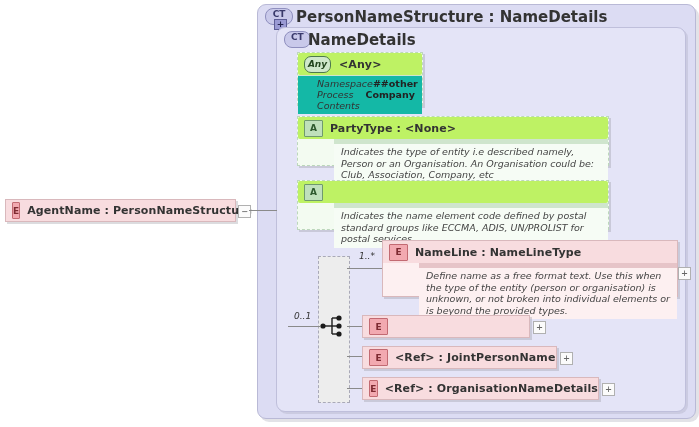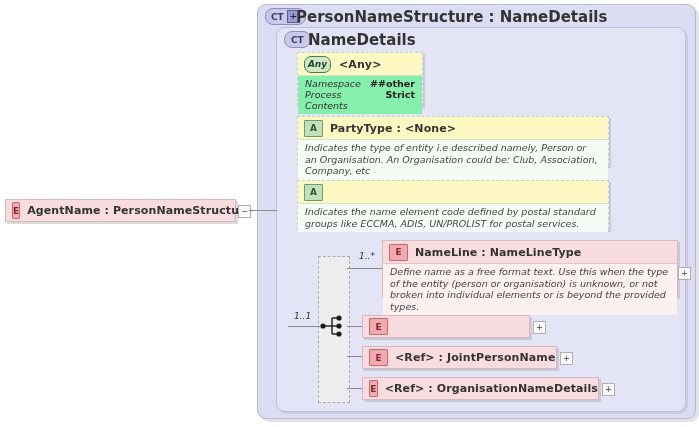--- a/index.html
+++ b/index.html
@@ -6,70 +6,70 @@
   body{width:699px;height:427px;position:relative;overflow:hidden;
        font-family:"DejaVu Sans","Liberation Sans",sans-serif;
        -webkit-font-smoothing:none;}
 
   
   .node{position:absolute;box-sizing:border-box;border:1px solid #c9c9cf;
         box-shadow:2px 2px 0 rgba(140,140,150,.30);}
   .node .hdr{display:flex;align-items:center;height:22px;padding-left:6px;}
   .node .ttl{font-size:11px;font-weight:bold;color:#333;white-space:nowrap;letter-spacing:.1px;}
   .node .doc{font-size:9.5px;font-style:italic;color:#444;line-height:11.5px;
-             padding:2px 7px 3px 7px;border-top:1px solid #14532d;}
+             padding:2px 7px 3px 7px;border-top:5px solid #14532d;margin-left:36px;}
 
   
   .el{background:#fdf0f1;border-color:#d9b8bc;}
   .el .hdr{background:#f8dcdf;}
   .el .doc{background:#fdf0f1;border-top-color:#e6c4c8;}
   .badge-e{width:17px;height:15px;border:1px solid #c26a72;background:#f2a9b0;
            color:#7d2a31;font-size:9px;font-weight:bold;display:flex;
            align-items:center;justify-content:center;margin-right:7px;border-radius:1px;}
 
   
   .at{background:#f3fbf1;border-color:#bcd7bb;border-style:dashed;}
-  .at .hdr{background:#fef9c3;border-radius:2px;}
+  .at .hdr{background:#bef264;border-radius:2px;}
   .at .doc{background:#f6fcf5;border-top-color:#cfe5cd;}
   .badge-a{width:17px;height:15px;border:1px solid #6f9a6d;background:#bfe0bb;
            color:#2f5a2e;font-size:9px;font-weight:bold;display:flex;
            align-items:center;justify-content:center;margin-right:7px;border-radius:1px;}
   .badge-any{width:25px;height:15px;border:1px solid #4e7a4c;background:#cfe8cb;
            color:#24471f;font-size:9px;font-weight:bold;display:flex;
            align-items:center;justify-content:center;margin-right:8px;
            border-radius:7px;font-style:italic;}
 
   
   .ct-outer{position:absolute;background:#dcdcf3;border:1px solid #b9b9d6;
             border-radius:9px;box-shadow:3px 3px 0 rgba(150,150,170,.28);}
   .ct-inner{position:absolute;background:#e4e4f7;border:1px solid #bfbfdb;
             border-radius:9px;box-shadow:2px 2px 0 rgba(150,150,170,.25);}
   .ct-badge{position:absolute;display:flex;align-items:center;height:15px;
             border:1px solid #8f8fbe;background:#c9c9ea;border-radius:8px;
-            padding:0 5px;font-size:9px;font-weight:bold;color:#3a3a6b;}
+            padding:0 5px;font-size:9px;font-weight:bold;color:#3a3a6b;flex-direction:column;}
   .ct-badge .plus{width:11px;height:11px;margin-left:3px;border:1px solid #5d5d96;
             background:#9a9ad4;color:#22224e;font-size:9px;line-height:9px;
             display:flex;align-items:center;justify-content:center;font-weight:bold;}
   .ct-label{position:absolute;font-size:15px;font-weight:bold;color:#333;white-space:nowrap;}
 
   
   .choice-box{position:absolute;background:#ededed;border:1px dashed #a9a9b8;}
   .choice-sym{position:absolute;}
 
   
   .line{position:absolute;background:#8a8a8a;}
   .card{position:absolute;font-size:9px;font-style:italic;color:#333;white-space:nowrap;}
   .expander{position:absolute;width:11px;height:11px;border:1px solid #b0b0b0;
             background:#fbfbfb;color:#666;font-size:10px;line-height:9px;
             display:flex;align-items:center;justify-content:center;
             font-family:"DejaVu Sans Mono","Liberation Mono",monospace;}
   .kv{display:flex;font-size:9.5px;line-height:11px;padding:0 7px;}
   .kv .k{font-style:italic;color:#333;width:82px;}
   .kv .v{font-weight:bold;color:#222;}
-  .kvwrap{padding:2px 0 3px 0;border-top:1px solid #cfe5cd;background:#86efac;}
+  .kvwrap{padding:2px 0 3px 12px;border-top:1px solid #cfe5cd;background:#14b8a6;}
 </style>
 </head>
 <body>
 
 <div class="ct-outer" style="left:257px;top:4px;width:437px;height:413px;"></div>
 <div class="ct-badge" style="left:265px;top:8px;">
   <span>CT</span>
   <span class="plus">+</span>
 </div>
 <div class="ct-label" style="left:296px;top:8px;">PersonNameStructure : NameDetails</div>
@@ -94,21 +94,21 @@
     <span class="badge-any">Any</span>
     <span class="ttl">&lt;Any&gt;</span>
   </div>
   <div class="kvwrap">
     <div class="kv">
       <span class="k">Namespace</span>
       <span class="v">##other</span>
     </div>
     <div class="kv">
       <span class="k">Process Contents</span>
-      <span class="v">Strict</span>
+      <span class="v">Company</span>
     </div>
   </div>
 </div>
 
 <div class="node at" style="left:297px;top:116px;width:312px;height:50px;">
   <div class="hdr">
     <span class="badge-a">A</span>
     <span class="ttl">PartyType : &lt;None&gt;</span>
   </div>
   <div class="doc">Indicates the type of entity i.e described namely, Person or an Organisation. An Organisation could be: Club, Association, Company, etc</div>
@@ -126,21 +126,21 @@
   <circle cx="3" cy="13" r="2.6" fill="#1a1a1a"></circle>
   <line x1="5" y1="13" x2="12" y2="13" stroke="#1a1a1a" stroke-width="1.4"></line>
   <line x1="12" y1="5" x2="12" y2="21" stroke="#1a1a1a" stroke-width="1.4"></line>
   <line x1="12" y1="5" x2="17" y2="5" stroke="#1a1a1a" stroke-width="1.4"></line>
   <line x1="12" y1="13" x2="17" y2="13" stroke="#1a1a1a" stroke-width="1.4"></line>
   <line x1="12" y1="21" x2="17" y2="21" stroke="#1a1a1a" stroke-width="1.4"></line>
   <circle cx="19" cy="5" r="2.6" fill="#1a1a1a"></circle>
   <circle cx="19" cy="13" r="2.6" fill="#1a1a1a"></circle>
   <circle cx="19" cy="21" r="2.6" fill="#1a1a1a"></circle>
 </svg>
-<div class="card" style="left:294px;top:311px;">1..1</div>
+<div class="card" style="left:294px;top:311px;">0..1</div>
 
 <div class="line" style="left:288px;top:326px;width:32px;height:1px;"></div>
 
 <div class="line" style="left:347px;top:268px;width:35px;height:1px;"></div>
 <div class="line" style="left:347px;top:326px;width:15px;height:1px;"></div>
 <div class="line" style="left:347px;top:356px;width:15px;height:1px;"></div>
 <div class="line" style="left:347px;top:388px;width:15px;height:1px;"></div>
 
 <div class="card" style="left:359px;top:251px;">1..*</div>
 <div class="node el" style="left:382px;top:240px;width:296px;height:57px;">

